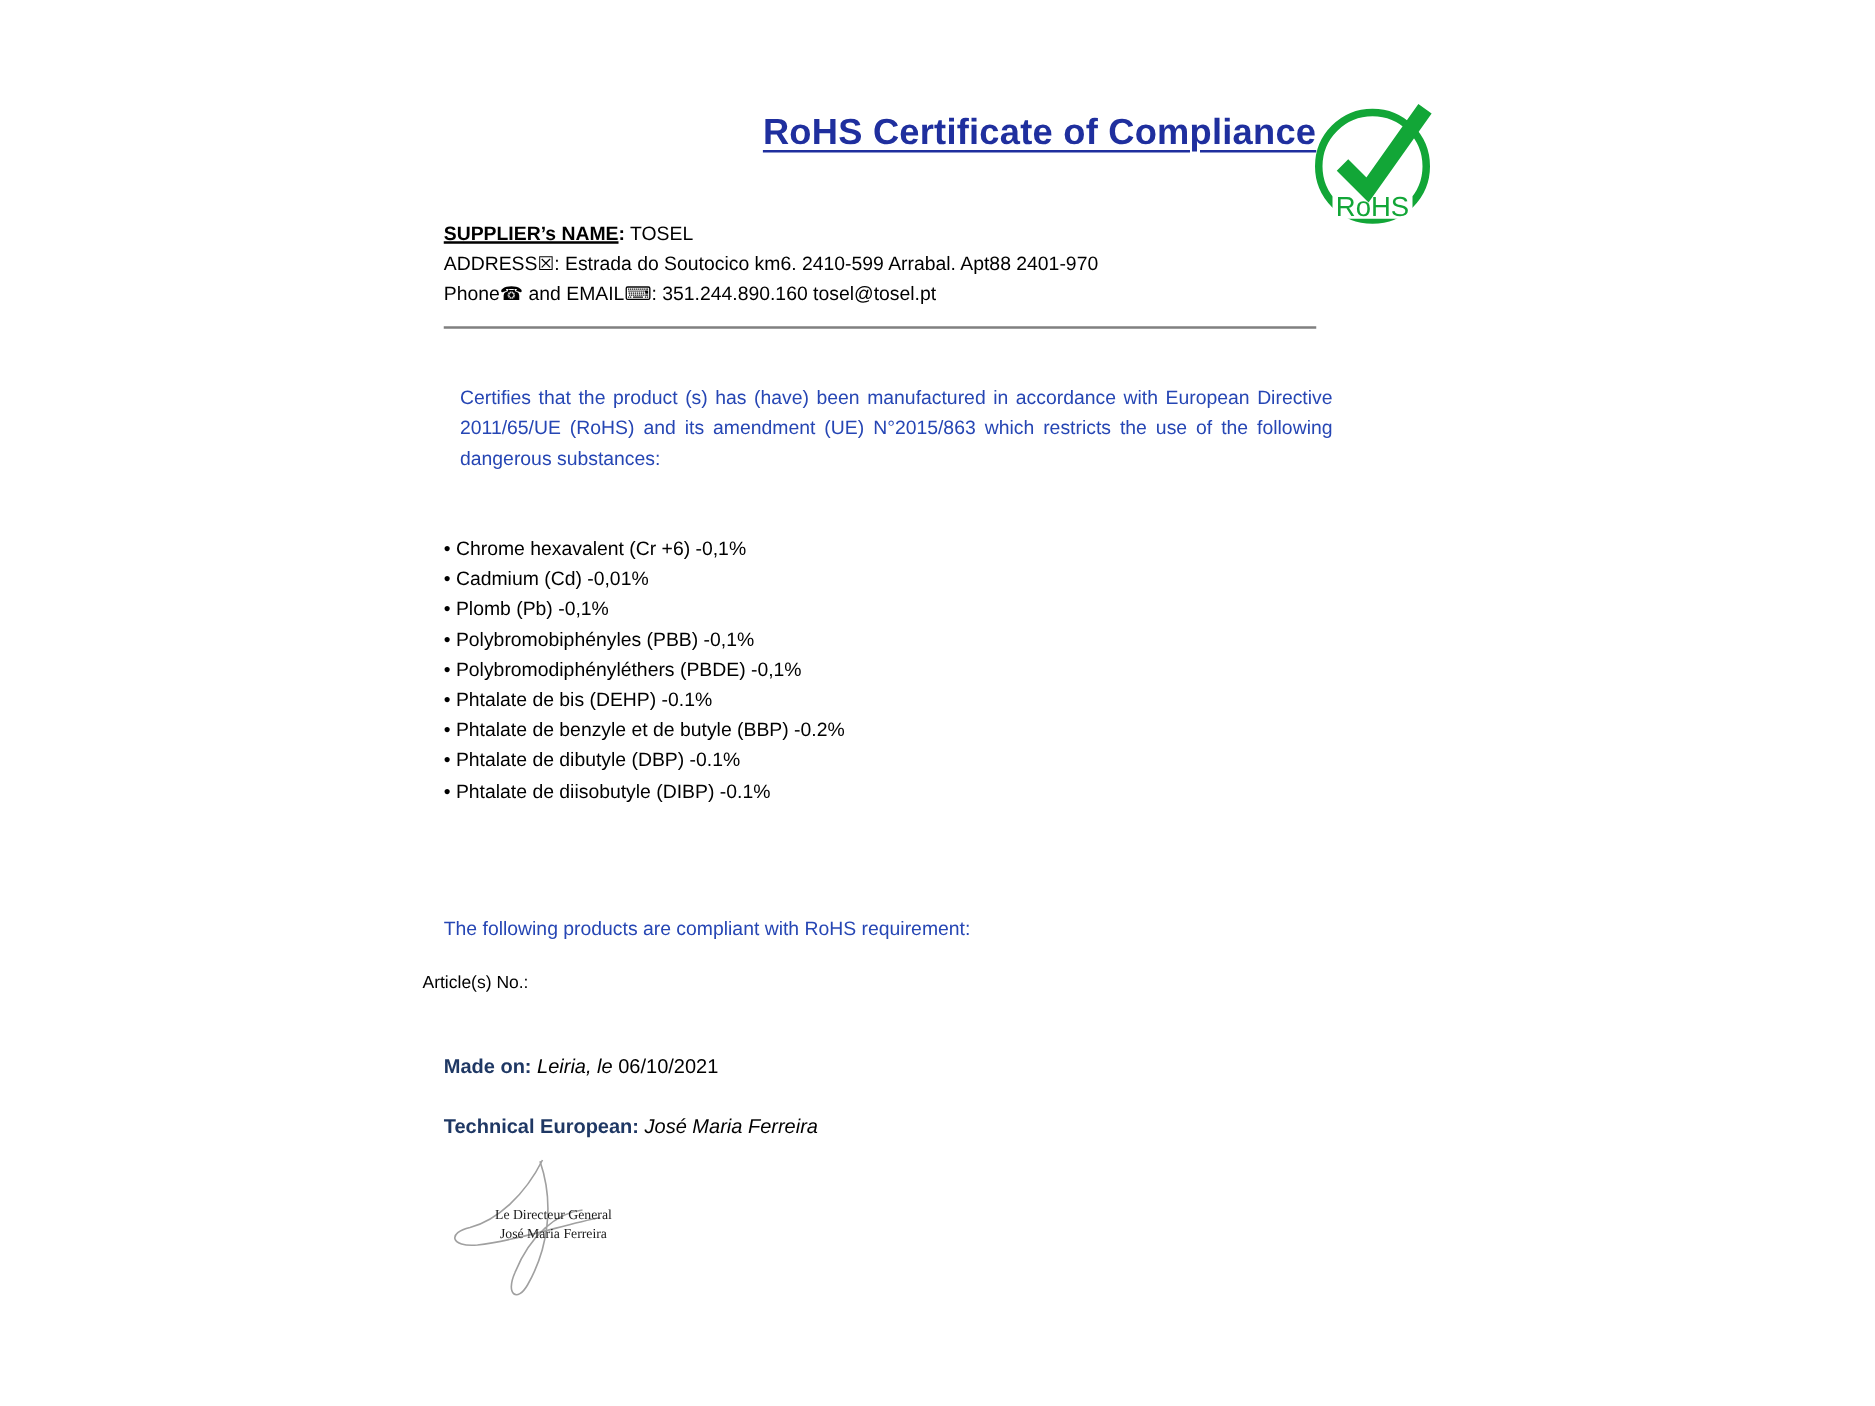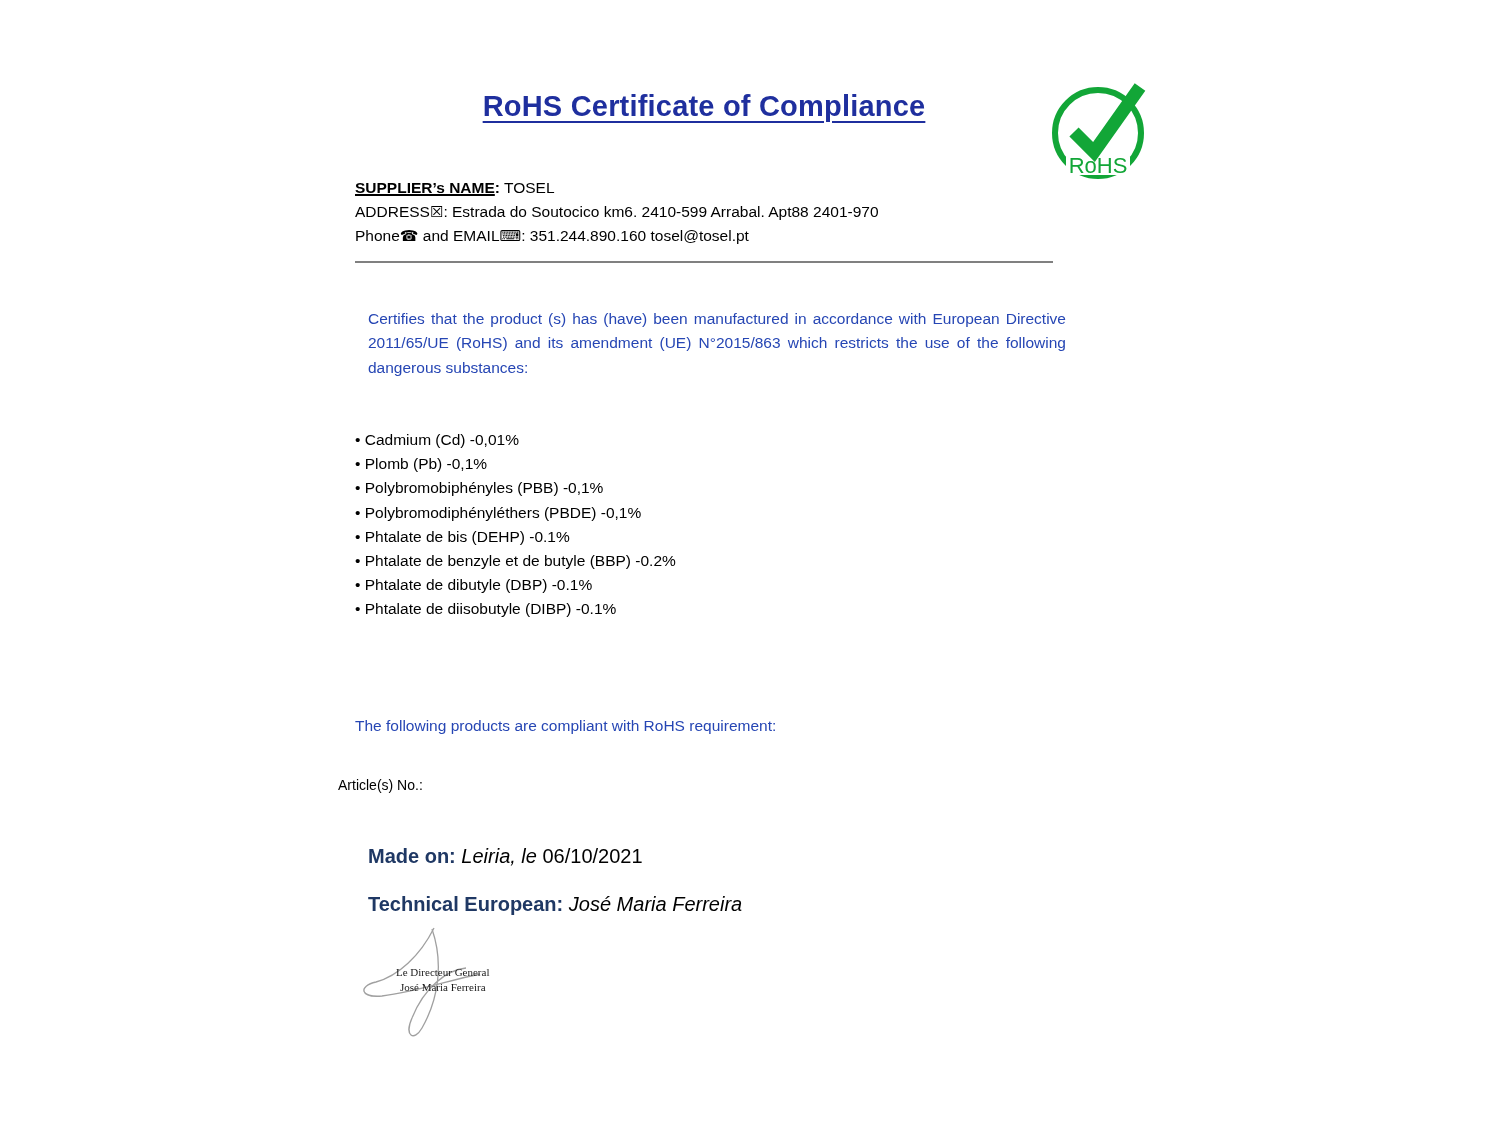--- a/index.html
+++ b/index.html
@@ -14,21 +14,21 @@
     height:1125px;
     background:#ffffff;
     overflow:hidden;
     margin:0 auto;
   }
   .abs { position:absolute; }
 
   
   .doc-title {
     left:355px; top:90px; width:698px;
-    text-align:center;
+    text-align:right;
     font-size:29px;
     font-weight:700;
     color:var(--title-blue, #1F2F9E);
     text-decoration:underline;
     text-decoration-thickness:2px;
     text-underline-offset:5px;
     letter-spacing:0.2px;
   }
 
   
@@ -69,32 +69,32 @@
   
   .substances {
     left:355px; top:428px; width:698px;
     list-style:none;
     font-size:15.5px; line-height:24.2px;
     color:#000;
   }
   .substances li::before { content:"• "; }
 
   .compliance-statement {
-    left:355px; top:717px; width:698px;
+    left:355px; top:735px; width:698px;
     font-size:15.5px;
     color:var(--body-blue,#2646B4);
   }
   .articles-label {
     left:338px; top:777px; width:698px;
     font-size:14px; color:#000;
   }
 
   .made-on-line, .manager-line {
-    left:368px; width:698px;
-    font-size:20px; color:#000;
+    left:355px; width:698px;
+    font-size:16px; color:#000;
   }
   .made-on-line { top:845px; }
   .manager-line { top:893px; }
   .navy-bold { font-weight:700; color:var(--navy,#1F3864); }
   .italic { font-style:italic; }
   .manager-name { font-style:italic; font-family:"Liberation Sans", sans-serif; }
 
   
   .signature-svg { left:352px; top:926px; width:160px; height:120px; }
   .signature-svg path { fill:none; stroke:#a0a0a0; stroke-width:1.3; }
@@ -131,20 +131,21 @@
     <div>
       <span>Phone</span><span class="icon-glyph">☎</span><span> and EMAIL</span><span class="icon-glyph">⌨</span><span>: 351.244.890.160 tosel@tosel.pt</span>
     </div>
   </div>
 
   <div class="abs rule"></div>
 
   <p class="abs cert-paragraph">Certifies that the product (s) has (have) been manufactured in accordance with European Directive 2011/65/UE (RoHS) and its amendment (UE) N°2015/863 which restricts the use of the following dangerous substances:</p>
 
   <ul class="abs substances">
+      <li>Chrome hexavalent (Cr +6) -0,1%</li>
       <li>Cadmium (Cd) -0,01%</li>
       <li>Plomb (Pb) -0,1%</li>
       <li>Polybromobiphényles (PBB) -0,1%</li>
       <li>Polybromodiphényléthers (PBDE) -0,1%</li>
       <li>Phtalate de bis (DEHP) -0.1%</li>
       <li>Phtalate de benzyle et de butyle (BBP) -0.2%</li>
       <li>Phtalate de dibutyle (DBP) -0.1%</li>
       <li>Phtalate de diisobutyle (DIBP) -0.1%</li>
     </ul>
 

